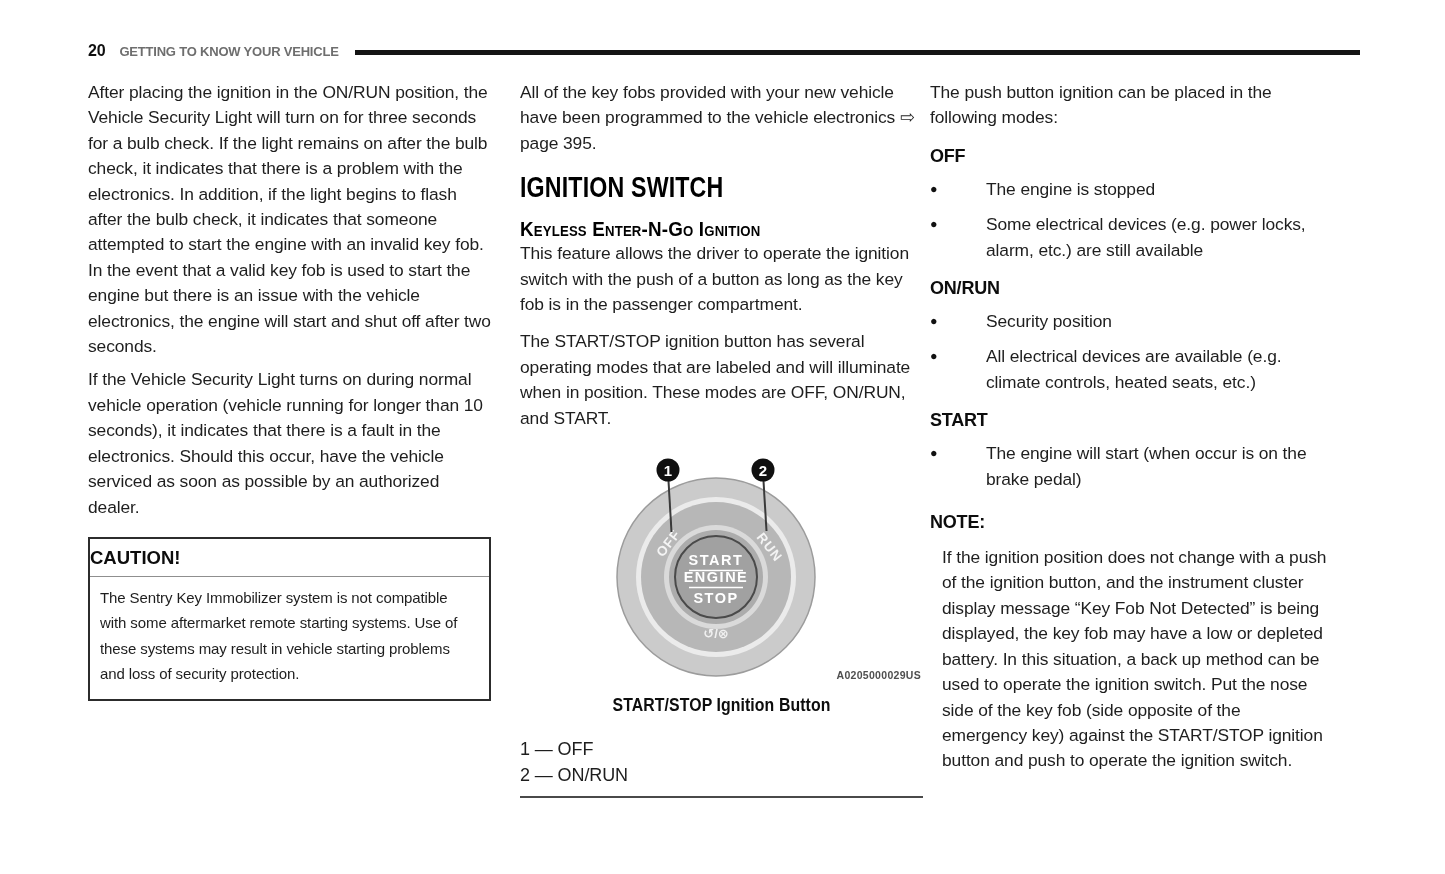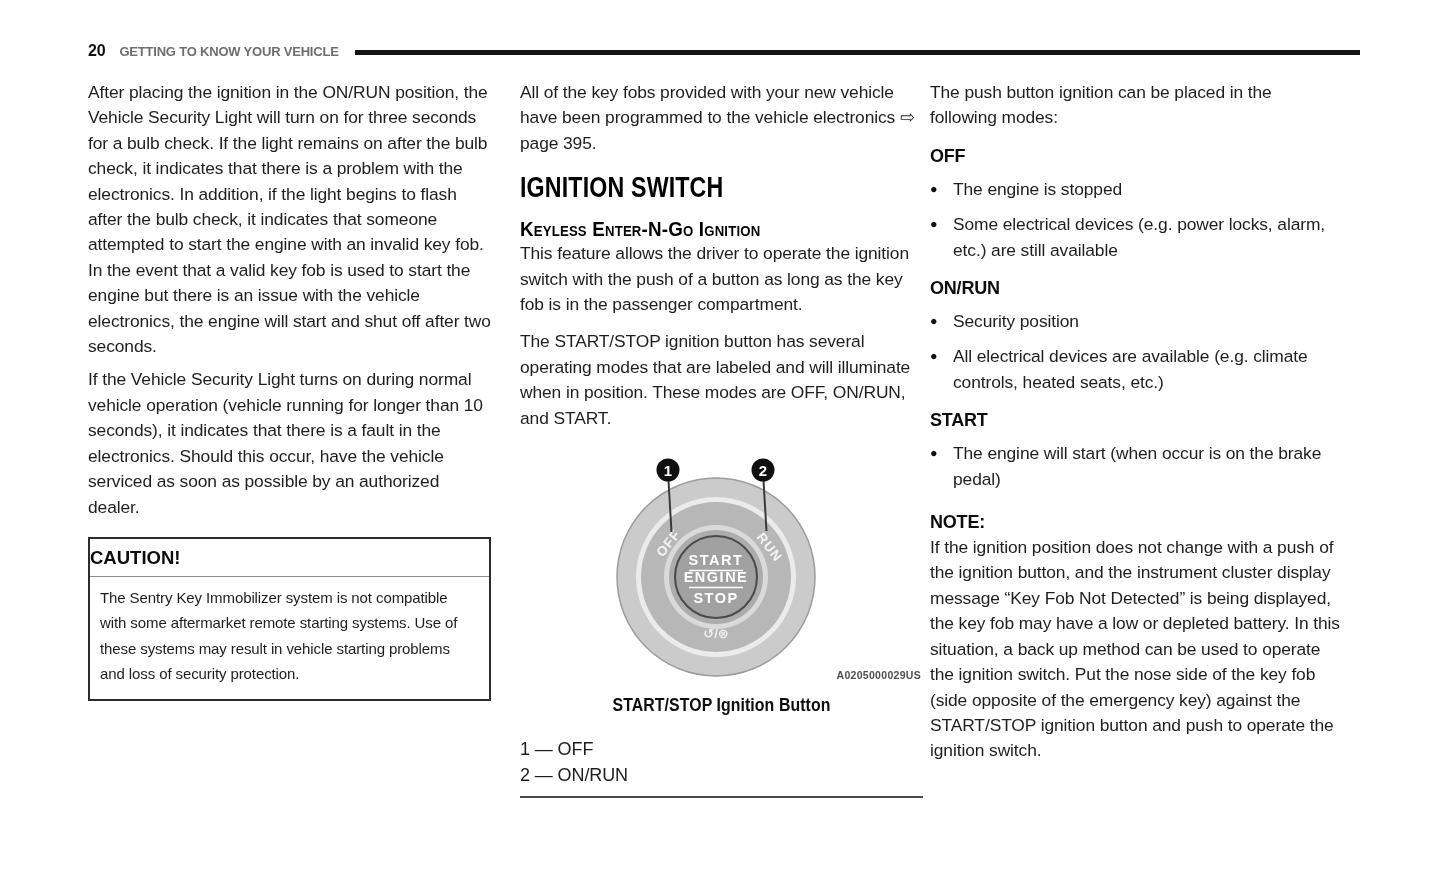--- a/index.html
+++ b/index.html
@@ -44,22 +44,22 @@
   .legend { margin-top:20px; font-size:18px; line-height:26px; letter-spacing:-0.1px; }
   .legend-rule { border-top:2px solid #4a4a4a; margin-top:8px; width:100%; }
   .xref-arrow { font-size:17.4px; }
 
   
   h3.mode { font-size:18px; line-height:21px; font-weight:bold; color:#0d0d0d;
             margin:15px 0 10px 0; letter-spacing:-0.2px; }
   h3.note-label { margin:20px 0 2px 0; }
   .bullet { display:flex; margin:0 0 10px 0; }
   .bullet .dot { flex:none; width:23px; font-size:12.5px; line-height:25.4px; color:#111; }
-  .bullet .btxt { flex:1; font-size:17.4px; line-height:25.4px; letter-spacing:-0.1px; }
-  p.note-body { margin:0; }
+  .bullet .btxt { flex:1; font-size:17.4px; line-height:25.4px; letter-spacing:-0.1px;margin-left:33px; }
+  p.note-body { margin:12px; }
 </style>
 </head>
 <body>
 
 <div class="page">
 
   <div class="header">
     <span class="page-num">20</span>
     <span class="section-title">GETTING TO KNOW YOUR VEHICLE</span>
     <div class="header-rule"></div>

